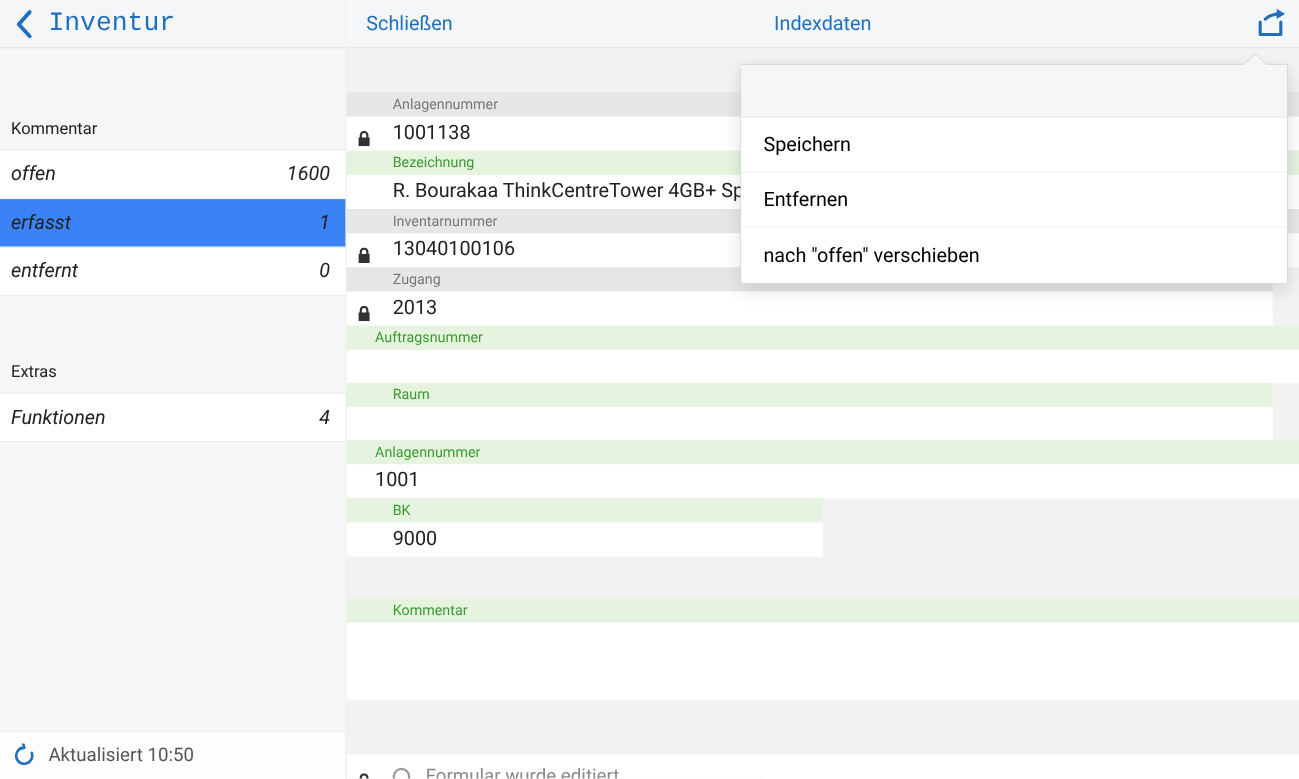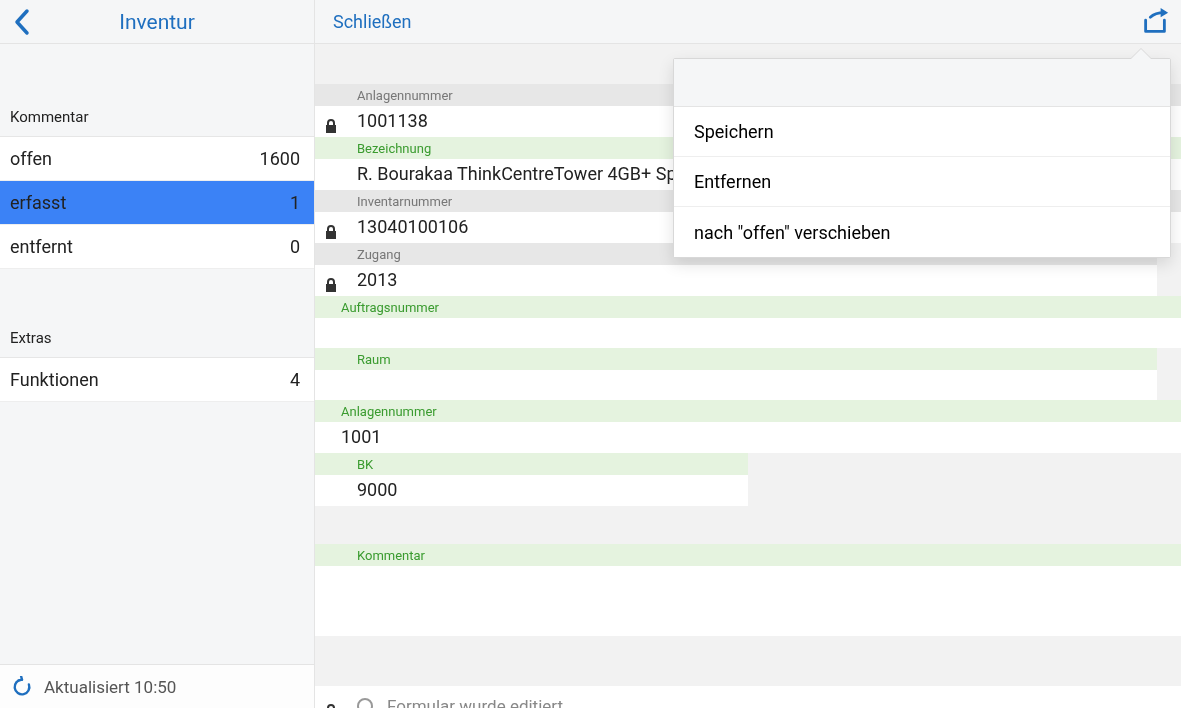--- a/index.html
+++ b/index.html
@@ -35,24 +35,24 @@
   }
   .back-btn {
     width: 44px; height: 44px;
     display: flex; align-items: center; justify-content: center;
     color: #1f6fbf;
     cursor: pointer;
   }
   .back-btn svg { width: 18px; height: 28px; }
   .sidebar-title {
     flex: 1;
-    text-align: center;
-    color: #1f6fbf;
-    font-size: 21px;
+    color: #1f6fbf;
+    font-size: 24px;
     padding-right: 44px; 
+    font-family: Liberation Mono, monospace;
   }
 
   .sidebar-body {
     flex: 1;
     display: flex;
     flex-direction: column;
     background: #fdfdfd;
   }
   .section-gap {
     height: 56px;
@@ -69,20 +69,21 @@
     display: flex;
     align-items: center;
     justify-content: space-between;
     height: 44px;
     padding: 0 14px 0 10px;
     font-size: 18px;
     color: #222;
     border-bottom: 1px solid #eee;
     background: #fff;
     cursor: pointer;
+    font-style: italic;
   }
   .sb-row.selected { background: #3b82f6; }
   .sb-count { color: #222; font-size: 18px; }
 
   .section-gap2 {
     height: 52px;
     background: #f5f6f7;
   }
 
   .sidebar-fill { flex: 1; background: #f5f6f7; }
@@ -319,20 +320,21 @@
         </svg>
       </div>
       <div class="updated-text">Aktualisiert 10:50</div>
     </div>
   </aside>
 
   <section class="main">
 
     <div class="main-header">
       <div class="close-btn">Schließen</div>
+      <div class="main-title">Indexdaten</div>
       <div class="share-btn">
         <svg viewBox="0 0 32 32">
           <path d="M6 14 v12 h20 v-12" fill="none" stroke="currentColor" stroke-width="3" stroke-linecap="round" stroke-linejoin="round"></path>
           <path d="M11 11 C 15 7, 21 6, 26 6" fill="none" stroke="currentColor" stroke-width="3" stroke-linecap="round"></path>
           <path d="M22 1 L30 6 L22 11 Z" fill="currentColor"></path>
         </svg>
       </div>
     </div>
 
     <div class="form-area">

